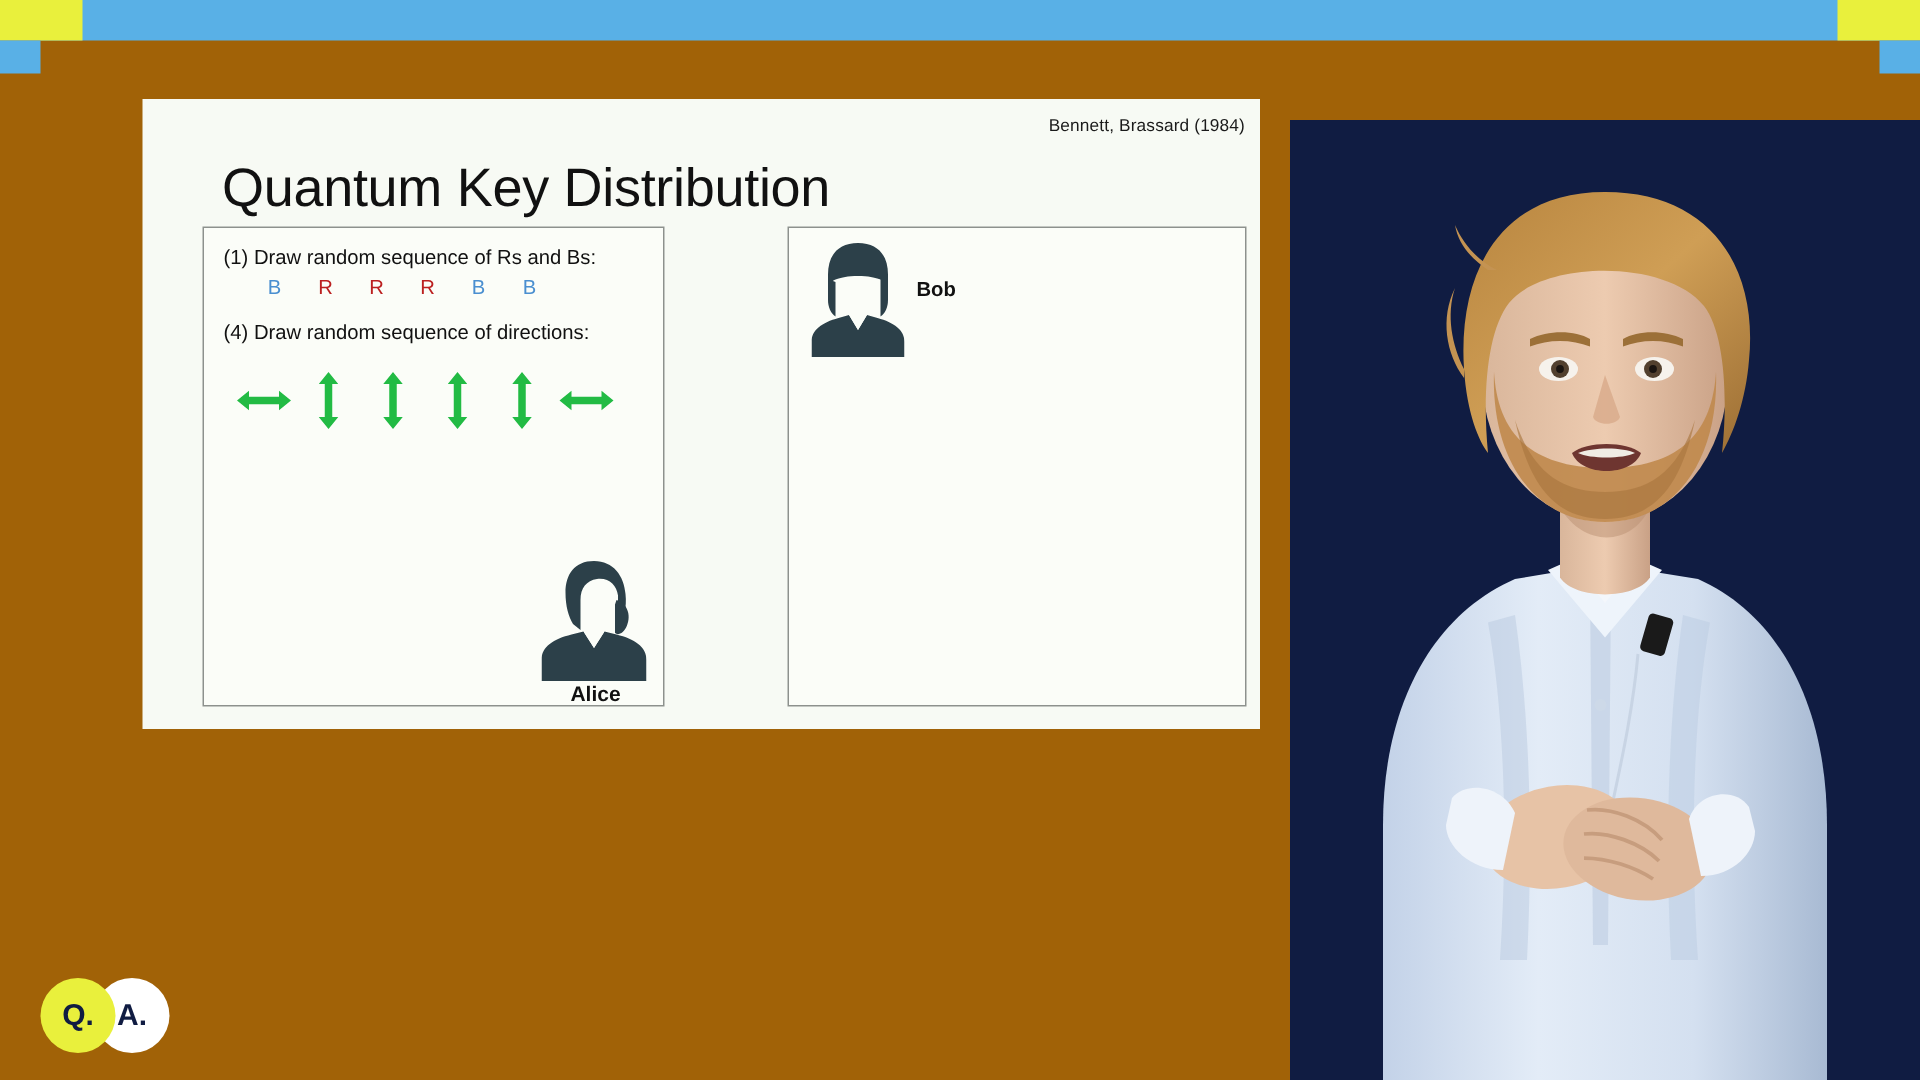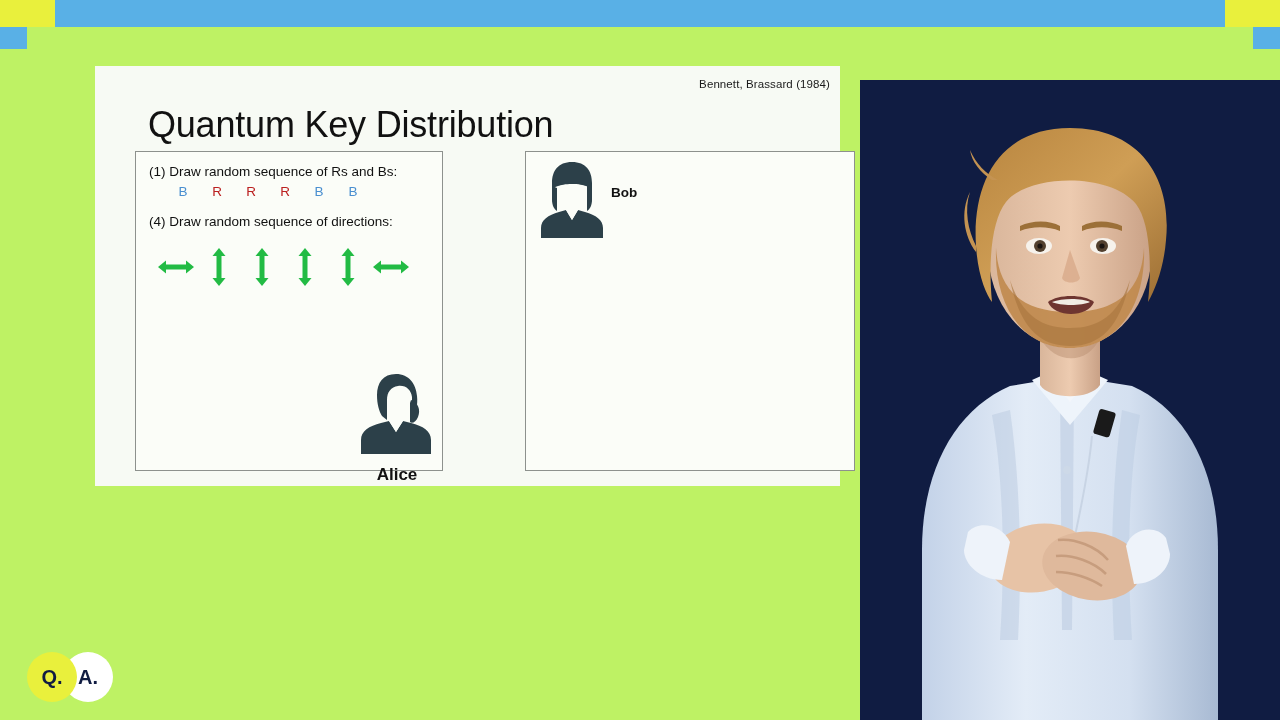--- a/index.html
+++ b/index.html
@@ -5,21 +5,21 @@
   html, body {
     margin: 0;
     padding: 0;
     background: #0d1a3d;
   }
   #stage {
     position: relative;
     width: 1280px;
     height: 720px;
     overflow: hidden;
-    background: #bef264;
+    background: #a16207;
     font-family: "Liberation Sans", sans-serif;
   }
 
   
   .band-blue-top {
     position: absolute;
     top: 0;
     left: 0;
     width: 1280px;
     height: 27px;
@@ -95,21 +95,21 @@
   }
   .panel-alice {
     left: 40px;
     top: 85px;
     width: 308px;
     height: 320px;
   }
   .panel-bob {
     left: 430px;
     top: 85px;
-    width: 330px;
+    width: 306px;
     height: 320px;
   }
 
   .step-line {
     position: absolute;
     font-size: 13.5px;
     color: #111111;
     white-space: nowrap;
     text-align: center;
   }
@@ -151,24 +151,24 @@
   .avatar-alice {
     position: absolute;
     left: 225px;
     top: 218px;
     width: 70px;
     height: 84px;
   }
   .alice-name {
     position: absolute;
     left: 222px;
-    top: 313px;
+    top: 302px;
     width: 78px;
     text-align: center;
-    font-size: 17px;
+    font-size: 14px;
     font-weight: bold;
     color: #111;
   }
   .avatar-bob {
     position: absolute;
     left: 15px;
     top: 8px;
     width: 62px;
     height: 78px;
   }

